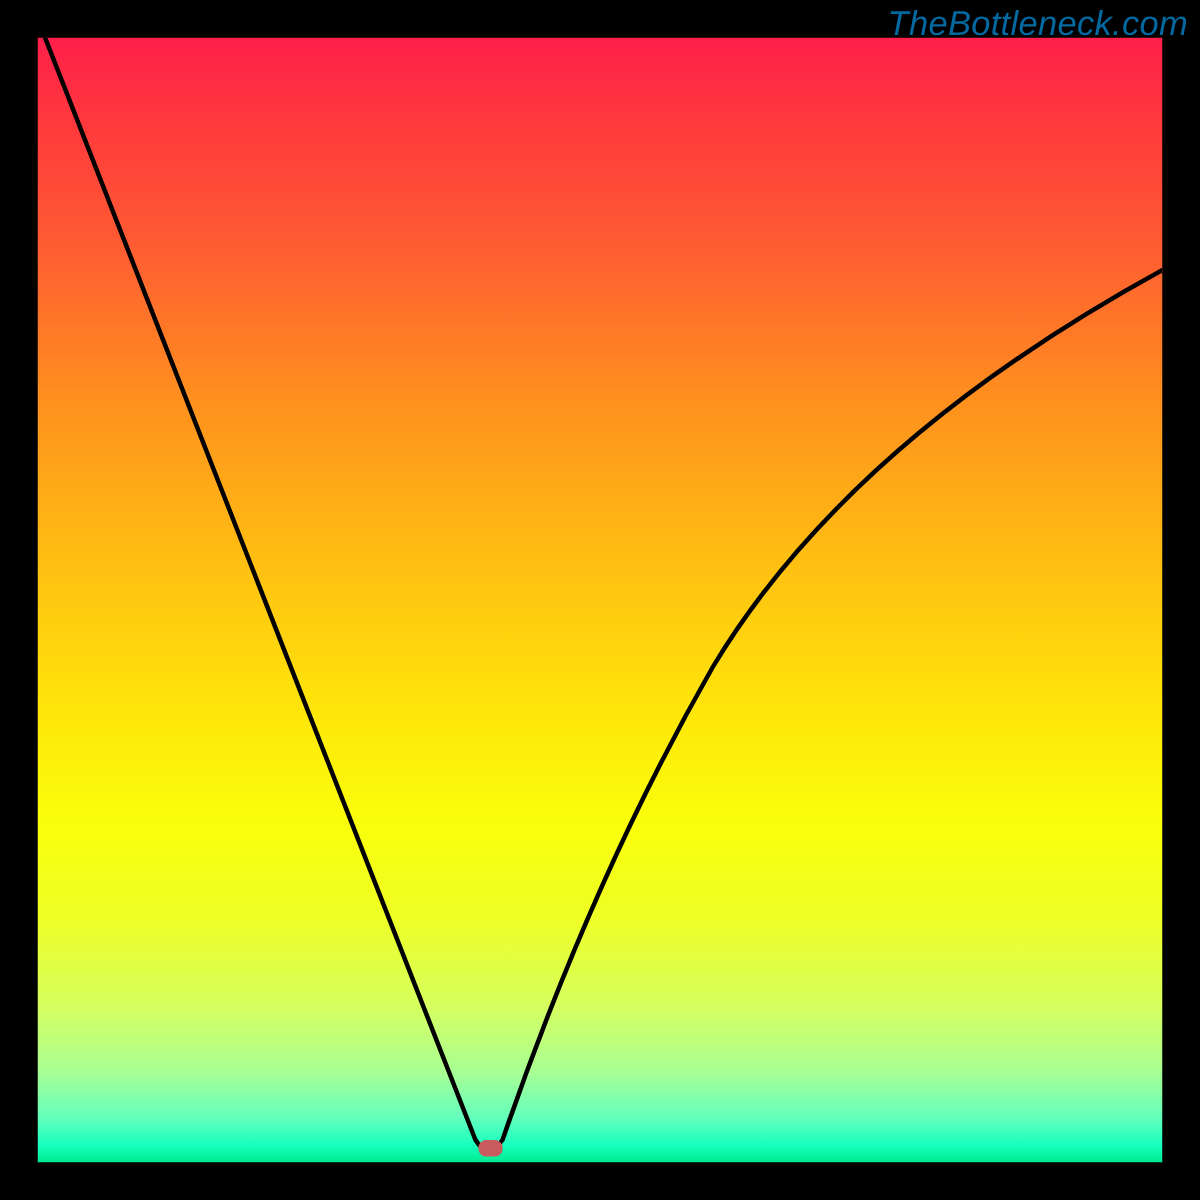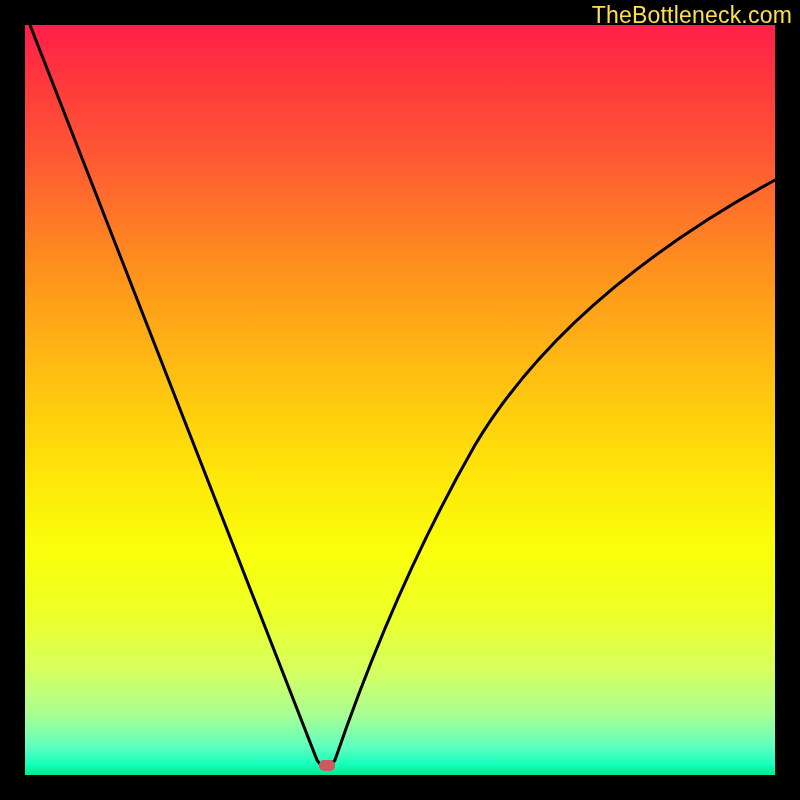--- a/index.html
+++ b/index.html
@@ -47,25 +47,26 @@
   .curve-svg {
     position: absolute;
     inset: 0;
     width: 100%;
     height: 100%;
   }
   .watermark {
     position: absolute;
     top: 2px;
     right: 8px;
-    color: #fde047;
+    color: #0369a1;
     font-size: 23px;
     font-weight: 400;
     letter-spacing: 0.2px;
     font-family: Arial, Helvetica, sans-serif;
+    font-style: italic;
   }
   .marker {
     position: absolute;
     width: 16px;
     height: 11px;
     background: #c95a5d;
     border-radius: 5px;
   }
 </style>
 </head>

